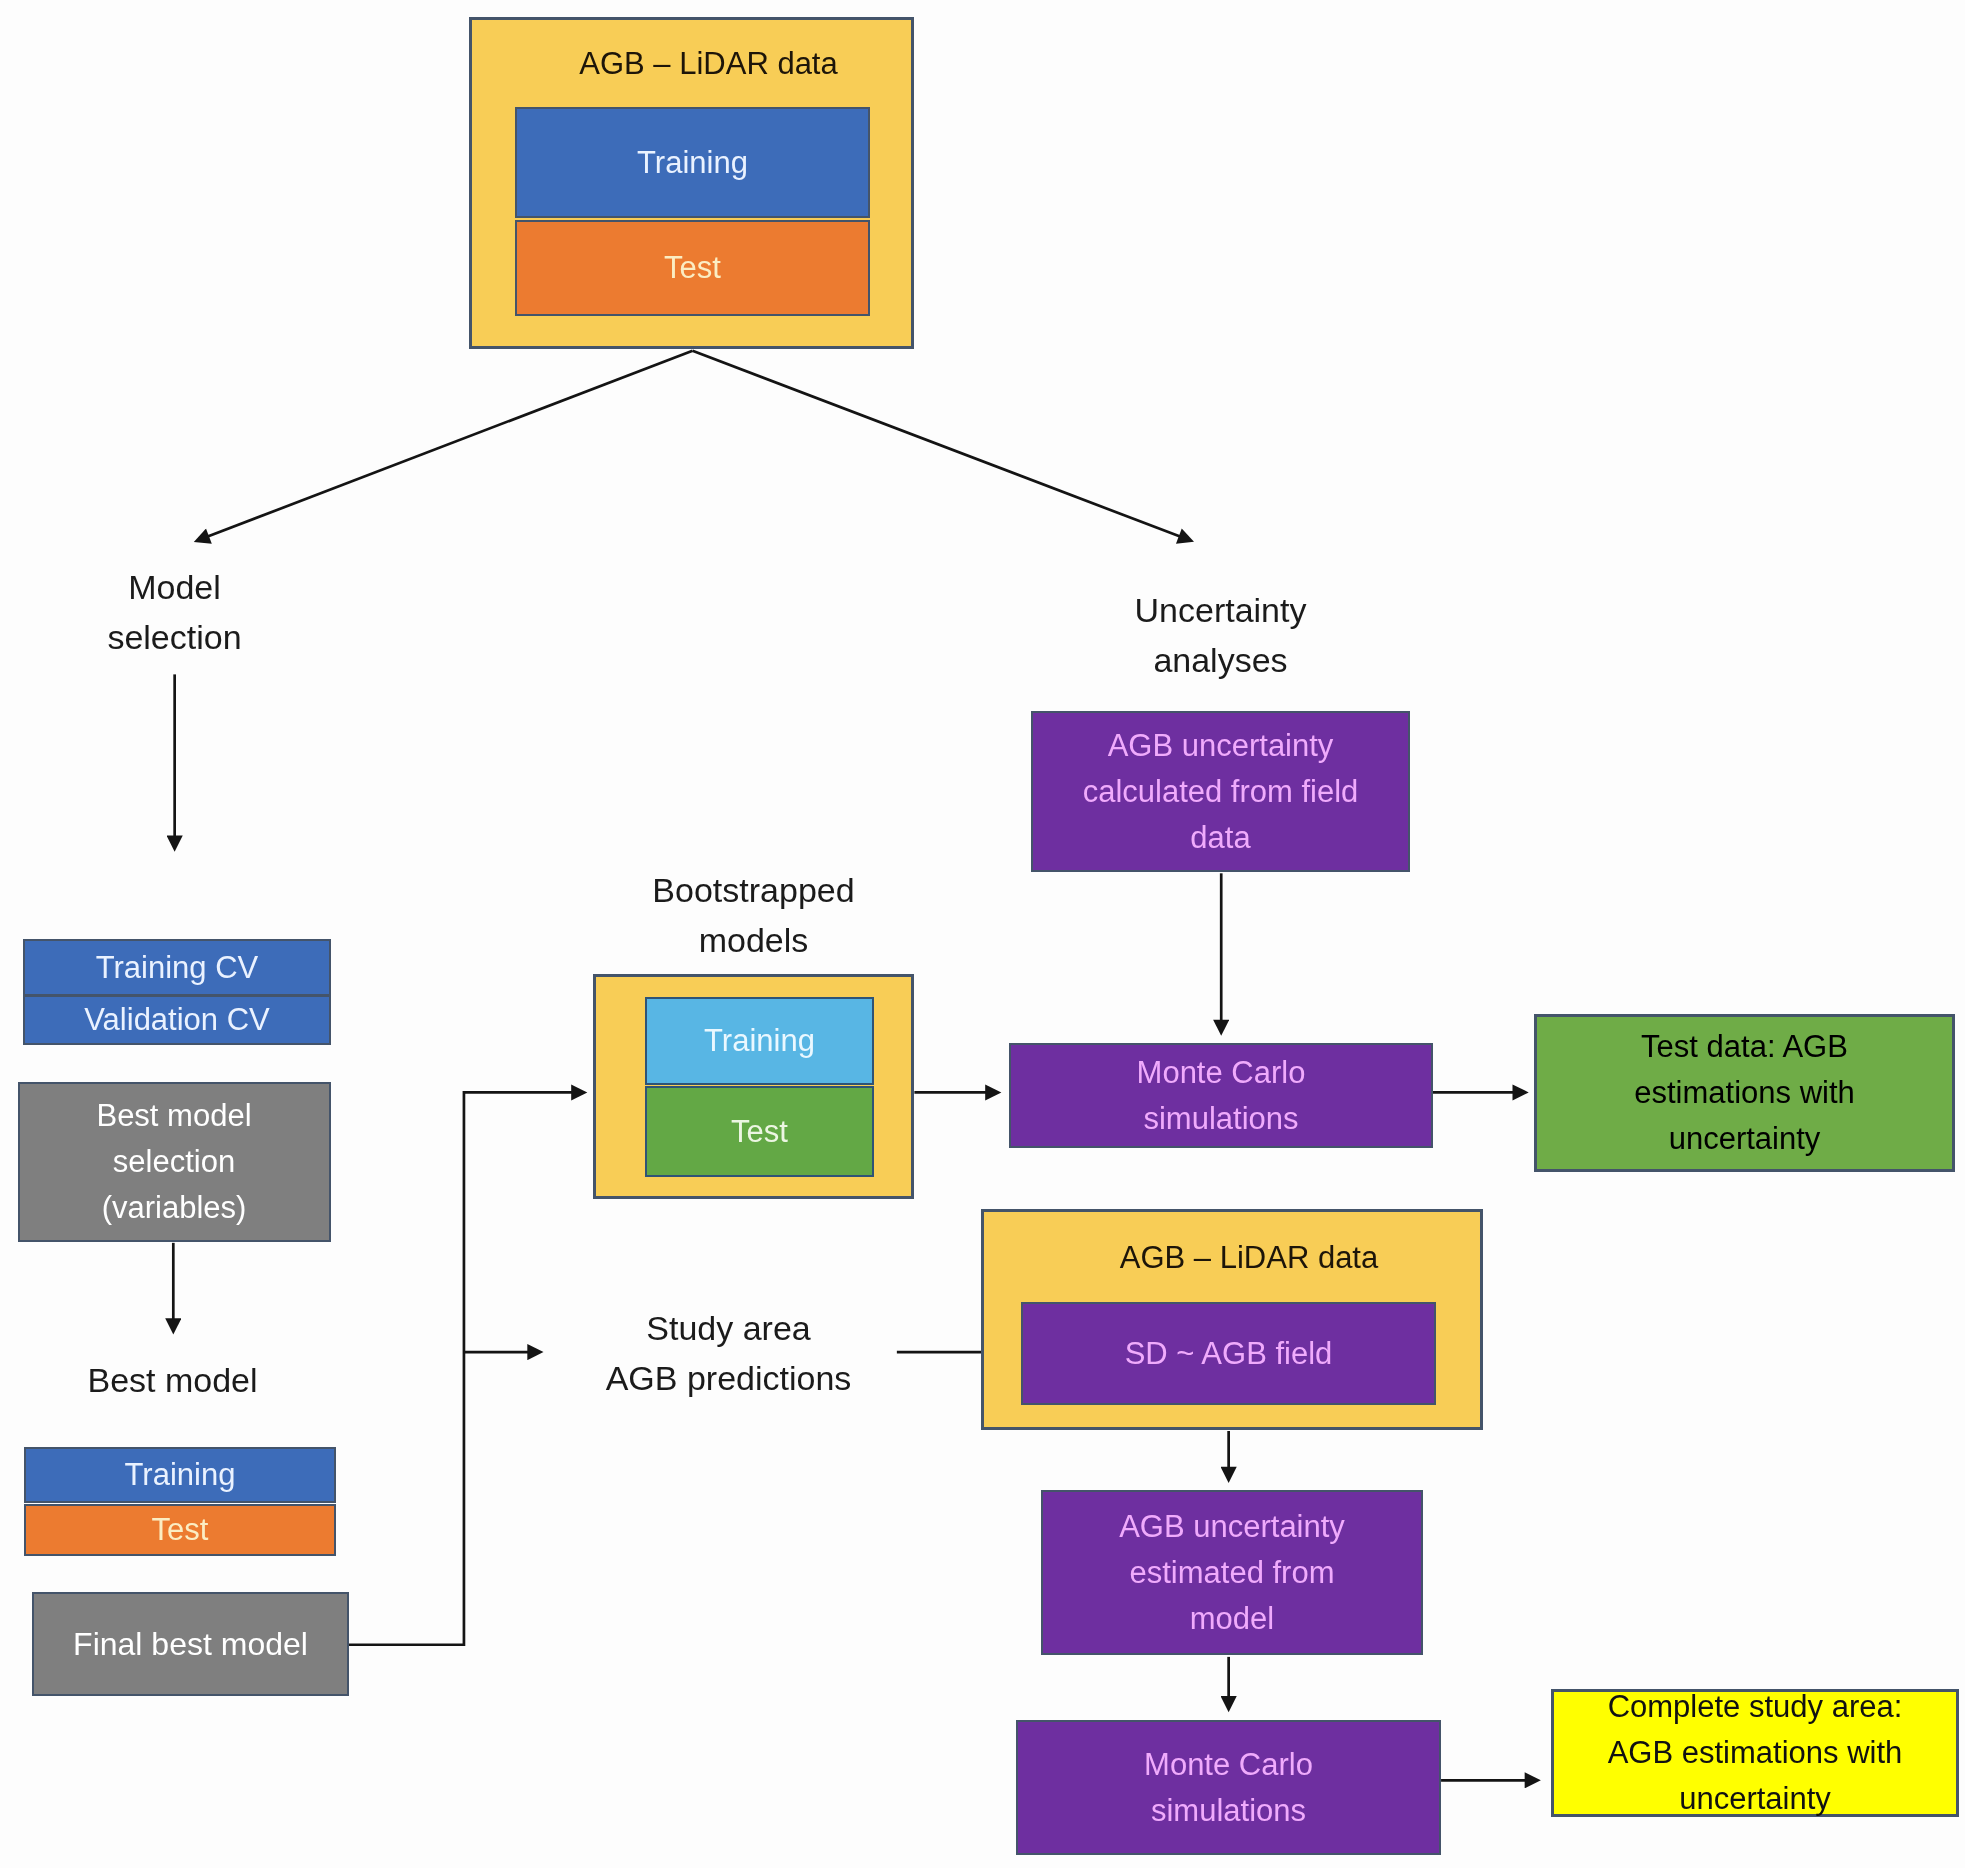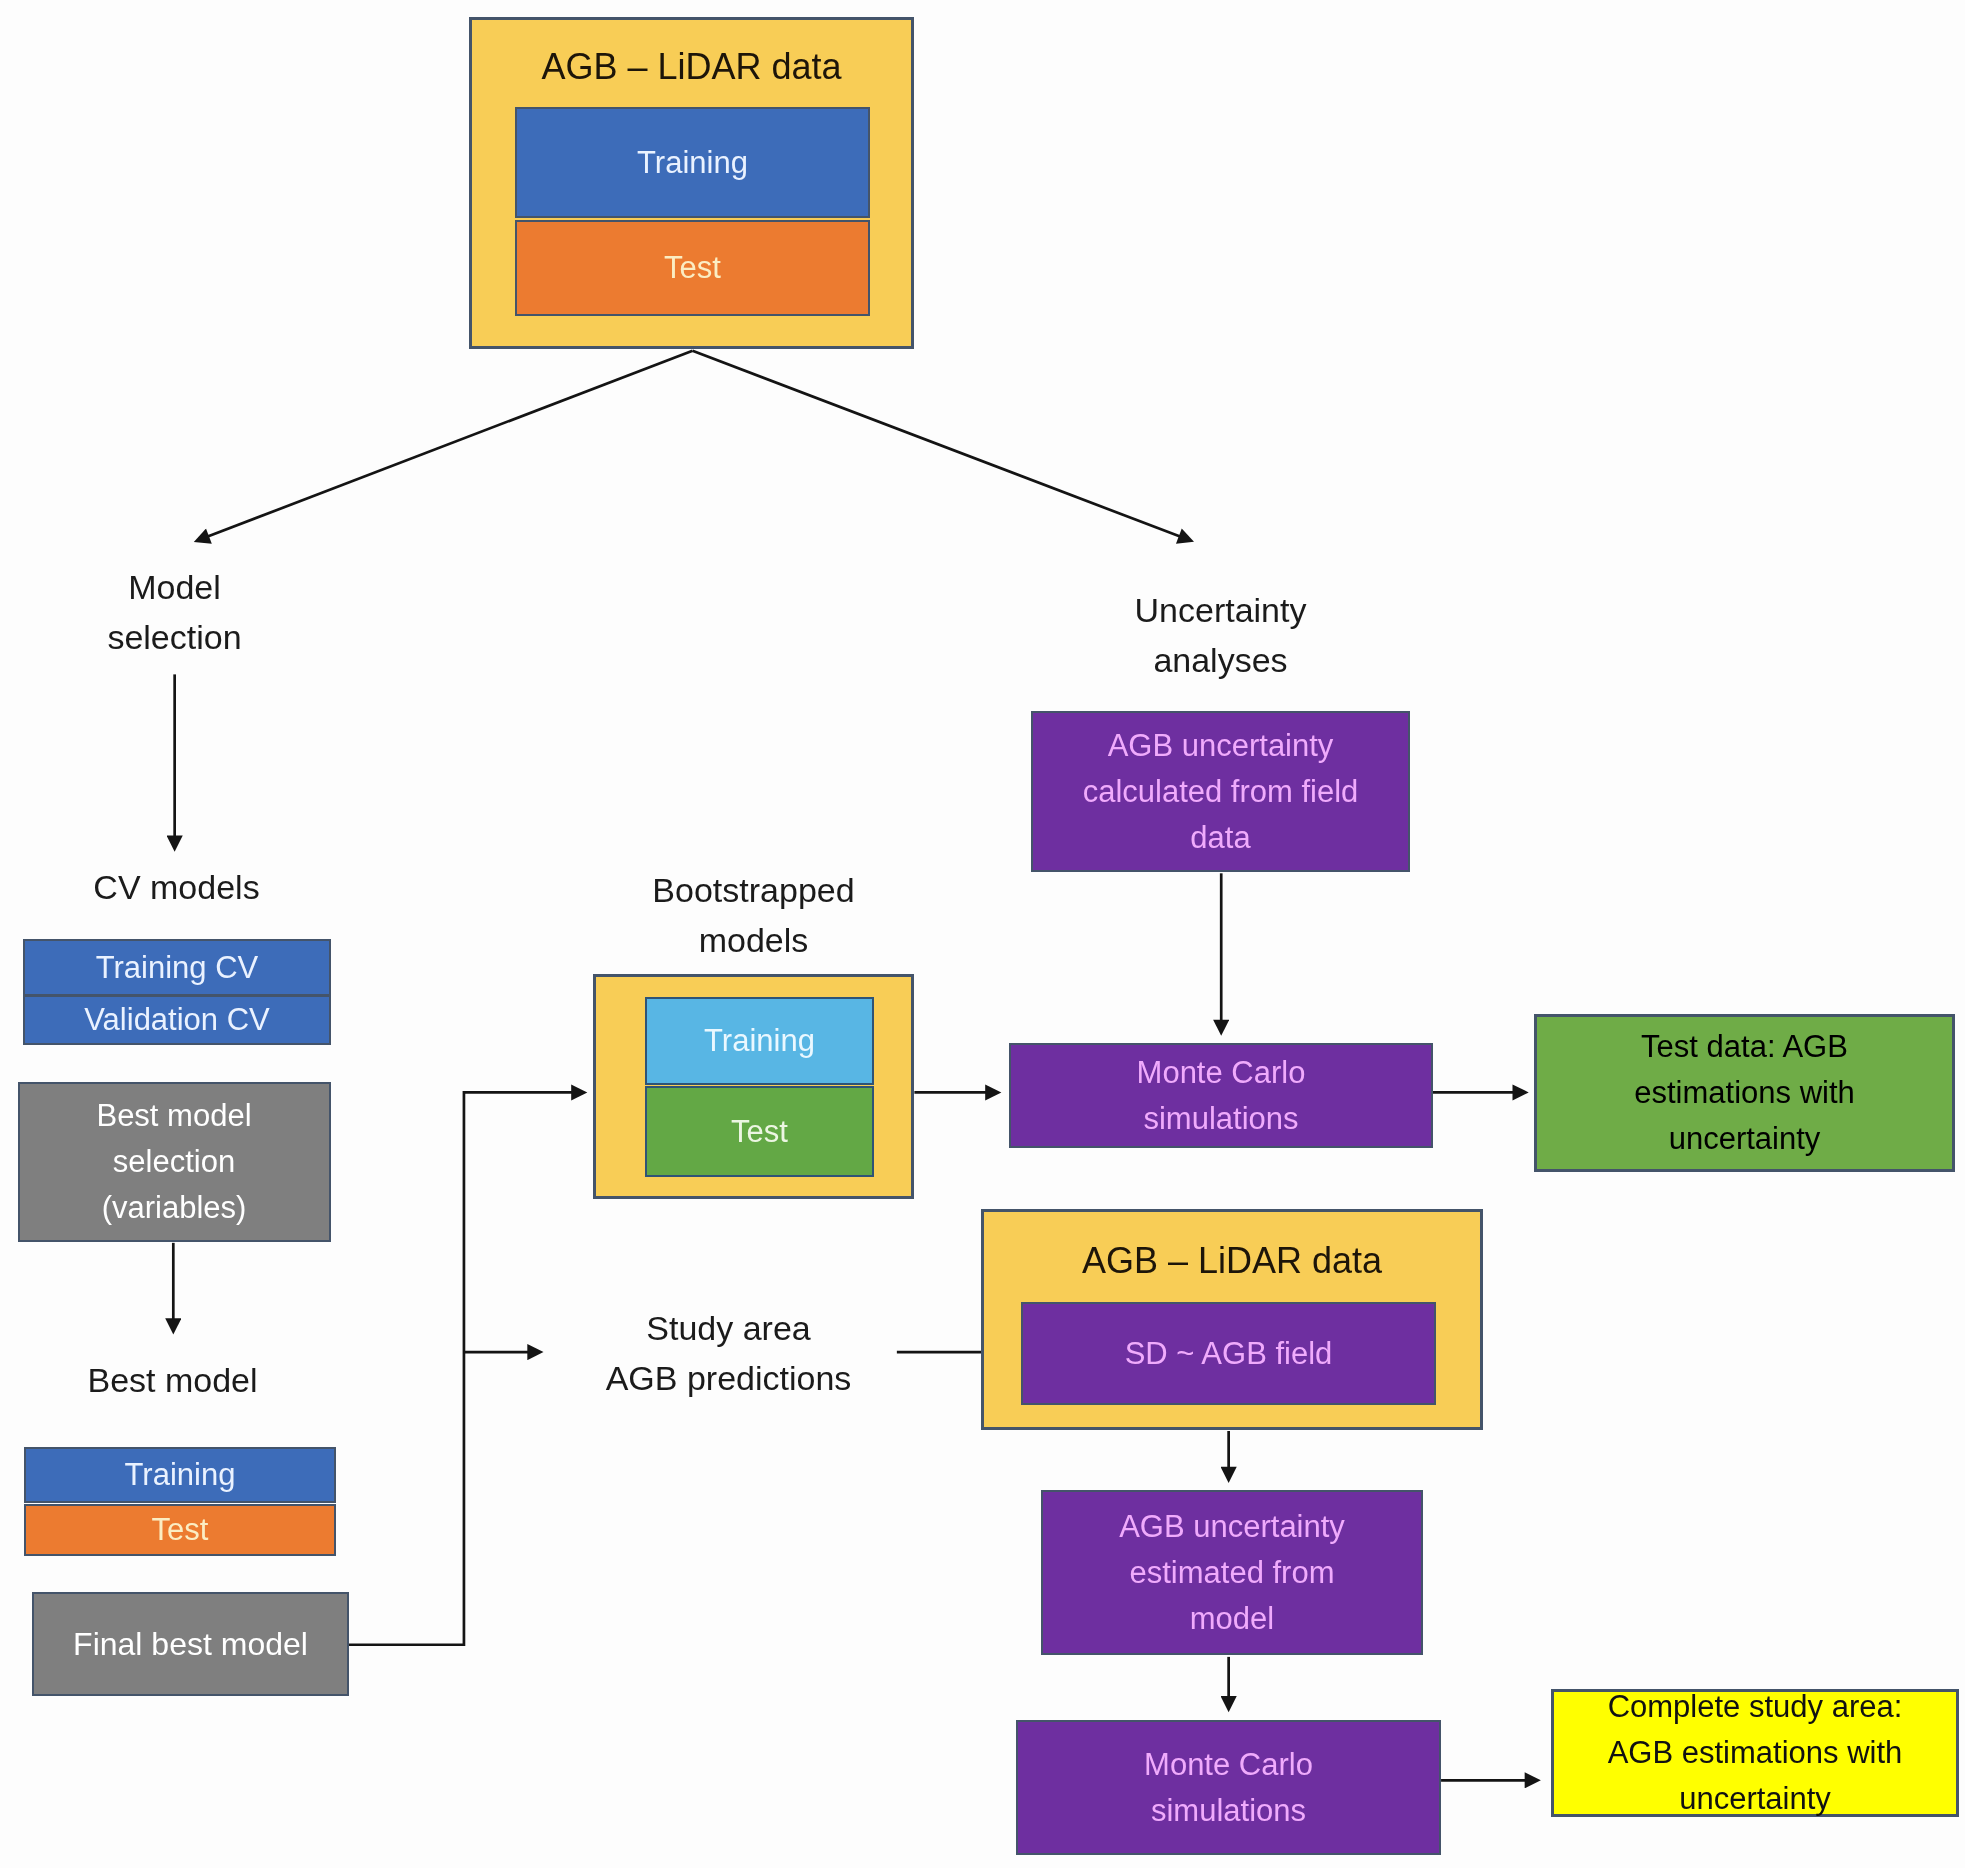--- a/index.html
+++ b/index.html
@@ -30,21 +30,21 @@
   .lbl{
     position:absolute;
     text-align:center;
     white-space:pre-line;
     font-size:34px;line-height:50px;
     color:#1b1b1b;
   }
   .t46{font-size:31px;line-height:46px;}
   .t48{font-size:32px;line-height:47px;}
   .boxtitle{
-    position:absolute;text-align:center;font-size:36px;color:#1d1509;
+    position:absolute;text-align:center;font-size:31px;color:#1d1509;margin-left:17px;
   }
   svg.arrows{position:absolute;left:0;top:0;}
 </style>
 </head>
 <body>
 
 <div id="stage">
 
   <svg class="arrows" width="1965" height="1868" viewBox="0 0 2914 2770">
     <defs>
@@ -72,21 +72,20 @@
   <div class="box yellow" style="left:469px;top:17px;width:445px;height:332px;"></div>
   <div class="boxtitle" style="left:469px;top:46px;width:445px;">AGB – LiDAR data</div>
   <div class="box blue t46" style="left:515px;top:107px;width:355px;height:111px;">Training</div>
   <div class="box orange t46" style="left:515px;top:220px;width:355px;height:96px;">Test</div>
 
   <div class="lbl" style="left:6px;top:562px;width:337px;">Model
 selection</div>
   <div class="lbl" style="left:1052px;top:585px;width:337px;">Uncertainty
 analyses</div>
 
-  <div class="lbl" style="left:8px;top:862px;width:337px;">CV models</div>
   <div class="box blue t46" style="left:23px;top:939px;width:308px;height:57px;">Training CV</div>
   <div class="box blue t46" style="left:23px;top:995px;width:308px;height:50px;">Validation CV</div>
   <div class="box gray t46" style="left:17.5px;top:1082px;width:313px;height:160px;">Best model
 selection
 (variables)</div>
   <div class="lbl" style="left:4px;top:1355px;width:337px;">Best model</div>
   <div class="box blue t46" style="left:24px;top:1447px;width:312px;height:56px;">Training</div>
   <div class="box orange t46" style="left:24px;top:1504px;width:312px;height:52px;">Test</div>
   <div class="box gray t48" style="left:32px;top:1592px;width:317px;height:104px;">Final best model</div>
 

